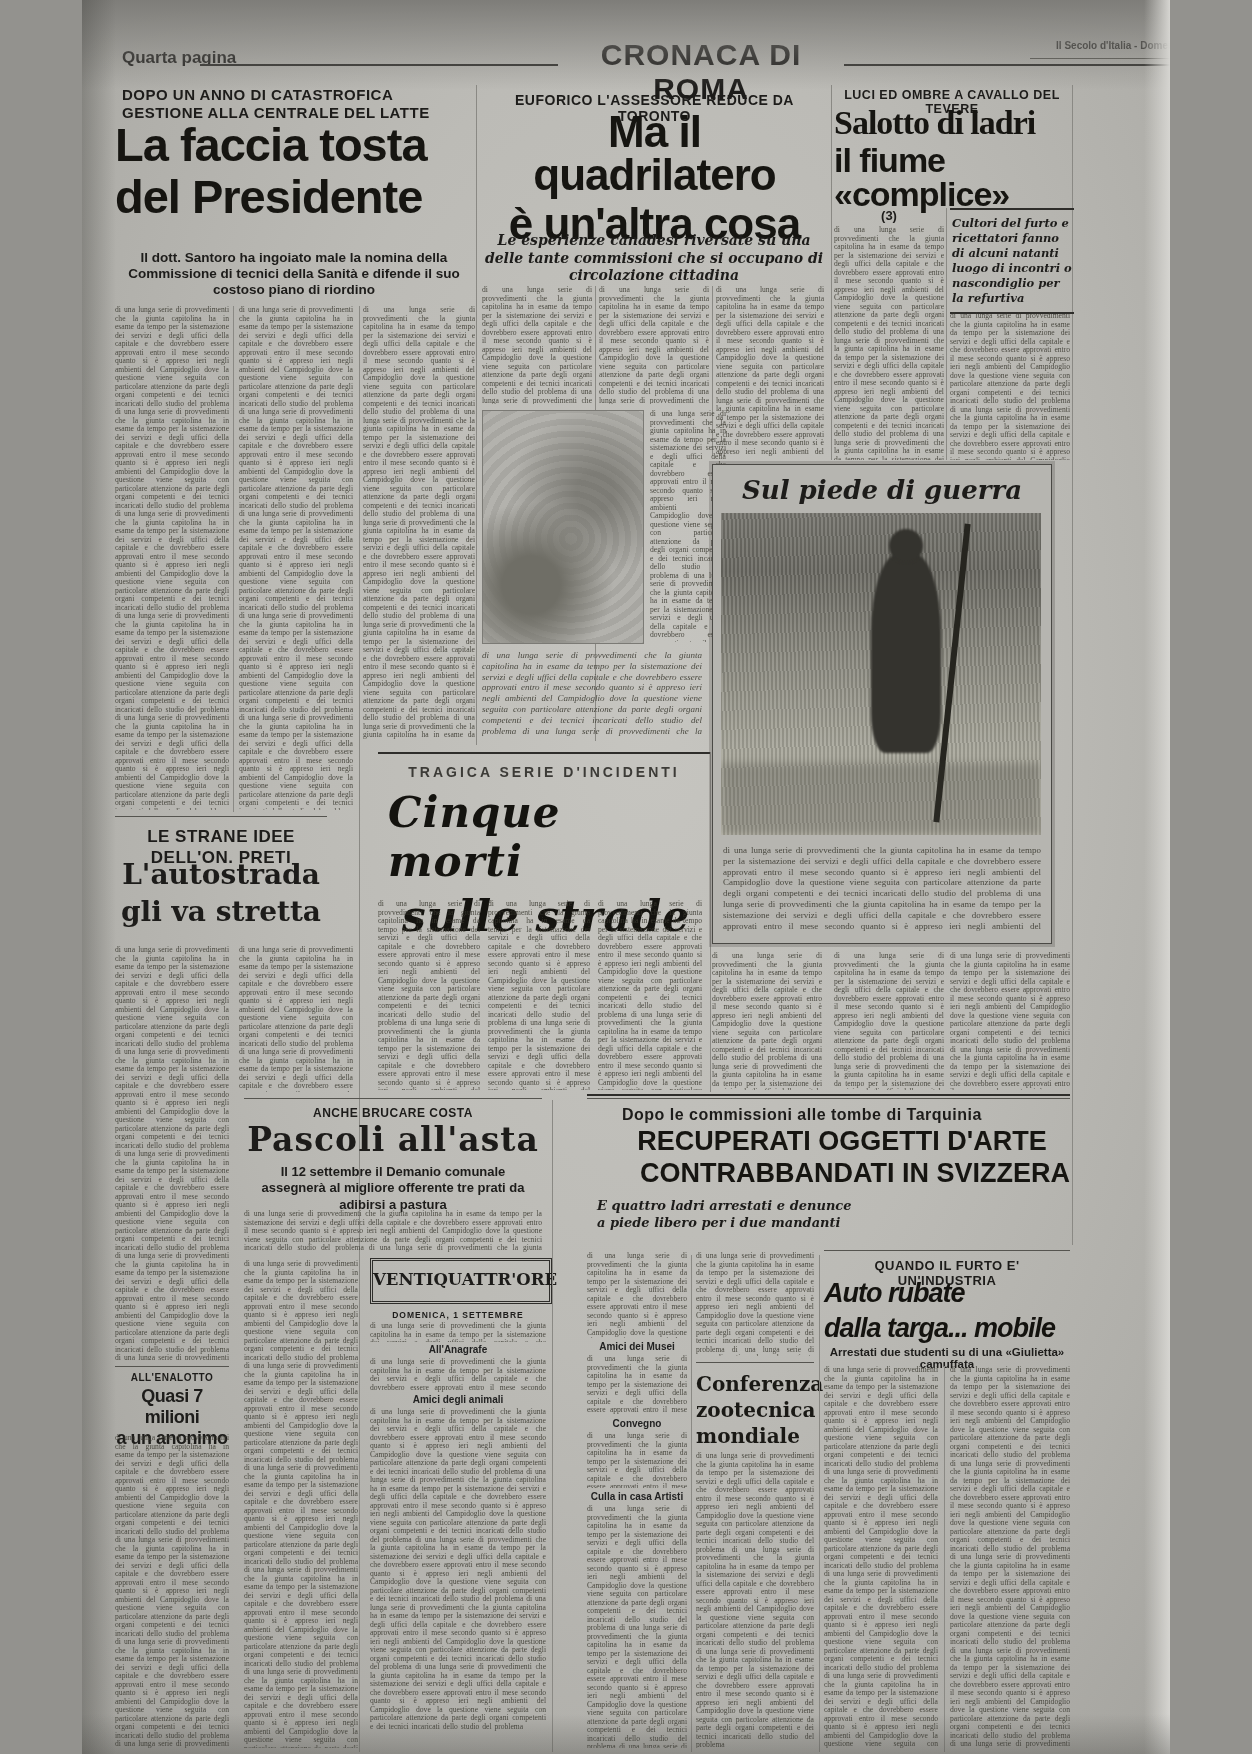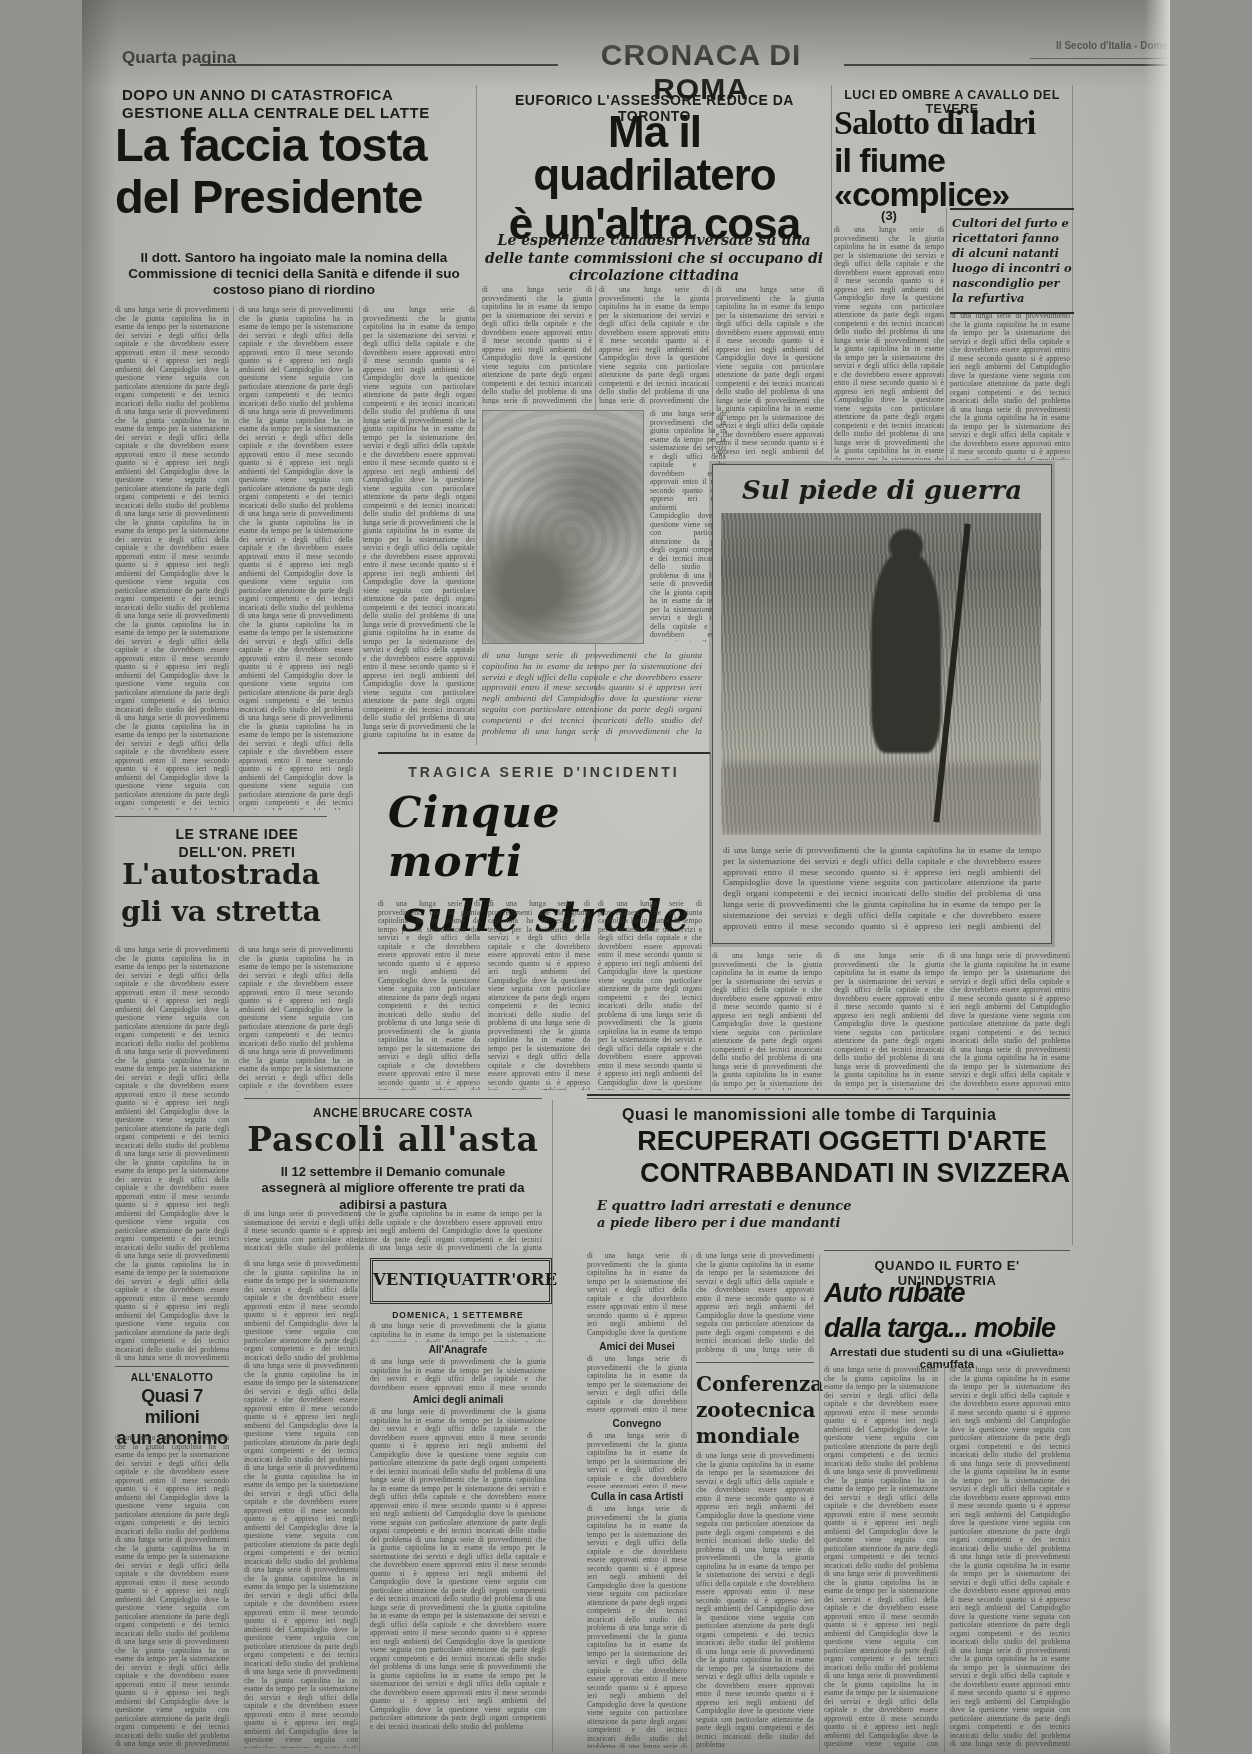--- a/index.html
+++ b/index.html
@@ -94,21 +94,21 @@
   </div>
   <div class="abs center" style="left:36px;top:250px;width:352px;font-size:13.5px;font-weight:bold;line-height:1.2;">Il dott. Santoro ha ingoiato male la nomina della Commissione di tecnici della Sanità e difende il suo costoso piano di riordino</div>
 
   <div class="abs greek" style="left:33px;top:306px;width:114px;height:504px;">di una lunga serie di provvedimenti che la giunta capitolina ha in esame da tempo per la sistemazione dei servizi e degli uffici della capitale e che dovrebbero essere approvati entro il mese secondo quanto si è appreso ieri negli ambienti del Campidoglio dove la questione viene seguita con particolare attenzione da parte degli organi competenti e dei tecnici incaricati dello studio del problema di una lunga serie di provvedimenti che la giunta capitolina ha in esame da tempo per la sistemazione dei servizi e degli uffici della capitale e che dovrebbero essere approvati entro il mese secondo quanto si è appreso ieri negli ambienti del Campidoglio dove la questione viene seguita con particolare attenzione da parte degli organi competenti e dei tecnici incaricati dello studio del problema di una lunga serie di provvedimenti che la giunta capitolina ha in esame da tempo per la sistemazione dei servizi e degli uffici della capitale e che dovrebbero essere approvati entro il mese secondo quanto si è appreso ieri negli ambienti del Campidoglio dove la questione viene seguita con particolare attenzione da parte degli organi competenti e dei tecnici incaricati dello studio del problema di una lunga serie di provvedimenti che la giunta capitolina ha in esame da tempo per la sistemazione dei servizi e degli uffici della capitale e che dovrebbero essere approvati entro il mese secondo quanto si è appreso ieri negli ambienti del Campidoglio dove la questione viene seguita con particolare attenzione da parte degli organi competenti e dei tecnici incaricati dello studio del problema di una lunga serie di provvedimenti che la giunta capitolina ha in esame da tempo per la sistemazione dei servizi e degli uffici della capitale e che dovrebbero essere approvati entro il mese secondo quanto si è appreso ieri negli ambienti del Campidoglio dove la questione viene seguita con particolare attenzione da parte degli organi competenti e dei tecnici incaricati dello studio del problema di una lunga serie di provvedimenti che la giunta capitolina ha in esame da tempo per la sistemazione dei servizi e degli uffici della capitale e che dovrebbero essere approvati entro il mese secondo quanto si è appreso ieri negli ambienti del Campidoglio dove la questione viene seguita con particolare attenzione da parte degli organi competenti e dei tecnici incaricati dello studio del problema</div>
   <div class="abs greek" style="left:157px;top:306px;width:114px;height:504px;">di una lunga serie di provvedimenti che la giunta capitolina ha in esame da tempo per la sistemazione dei servizi e degli uffici della capitale e che dovrebbero essere approvati entro il mese secondo quanto si è appreso ieri negli ambienti del Campidoglio dove la questione viene seguita con particolare attenzione da parte degli organi competenti e dei tecnici incaricati dello studio del problema di una lunga serie di provvedimenti che la giunta capitolina ha in esame da tempo per la sistemazione dei servizi e degli uffici della capitale e che dovrebbero essere approvati entro il mese secondo quanto si è appreso ieri negli ambienti del Campidoglio dove la questione viene seguita con particolare attenzione da parte degli organi competenti e dei tecnici incaricati dello studio del problema di una lunga serie di provvedimenti che la giunta capitolina ha in esame da tempo per la sistemazione dei servizi e degli uffici della capitale e che dovrebbero essere approvati entro il mese secondo quanto si è appreso ieri negli ambienti del Campidoglio dove la questione viene seguita con particolare attenzione da parte degli organi competenti e dei tecnici incaricati dello studio del problema di una lunga serie di provvedimenti che la giunta capitolina ha in esame da tempo per la sistemazione dei servizi e degli uffici della capitale e che dovrebbero essere approvati entro il mese secondo quanto si è appreso ieri negli ambienti del Campidoglio dove la questione viene seguita con particolare attenzione da parte degli organi competenti e dei tecnici incaricati dello studio del problema di una lunga serie di provvedimenti che la giunta capitolina ha in esame da tempo per la sistemazione dei servizi e degli uffici della capitale e che dovrebbero essere approvati entro il mese secondo quanto si è appreso ieri negli ambienti del Campidoglio dove la questione viene seguita con particolare attenzione da parte degli organi competenti e dei tecnici incaricati dello studio del problema di una lunga serie di provvedimenti che la giunta capitolina ha in esame da tempo per la sistemazione dei servizi e degli uffici della capitale e che dovrebbero essere approvati entro il mese secondo quanto si è appreso ieri negli ambienti del Campidoglio dove la questione viene seguita con particolare attenzione da parte degli organi competenti e dei tecnici incaricati dello studio del problema</div>
   <div class="abs greek" style="left:281px;top:306px;width:112px;height:434px;">di una lunga serie di provvedimenti che la giunta capitolina ha in esame da tempo per la sistemazione dei servizi e degli uffici della capitale e che dovrebbero essere approvati entro il mese secondo quanto si è appreso ieri negli ambienti del Campidoglio dove la questione viene seguita con particolare attenzione da parte degli organi competenti e dei tecnici incaricati dello studio del problema di una lunga serie di provvedimenti che la giunta capitolina ha in esame da tempo per la sistemazione dei servizi e degli uffici della capitale e che dovrebbero essere approvati entro il mese secondo quanto si è appreso ieri negli ambienti del Campidoglio dove la questione viene seguita con particolare attenzione da parte degli organi competenti e dei tecnici incaricati dello studio del problema di una lunga serie di provvedimenti che la giunta capitolina ha in esame da tempo per la sistemazione dei servizi e degli uffici della capitale e che dovrebbero essere approvati entro il mese secondo quanto si è appreso ieri negli ambienti del Campidoglio dove la questione viene seguita con particolare attenzione da parte degli organi competenti e dei tecnici incaricati dello studio del problema di una lunga serie di provvedimenti che la giunta capitolina ha in esame da tempo per la sistemazione dei servizi e degli uffici della capitale e che dovrebbero essere approvati entro il mese secondo quanto si è appreso ieri negli ambienti del Campidoglio dove la questione viene seguita con particolare attenzione da parte degli organi competenti e dei tecnici incaricati dello studio del problema di una lunga serie di provvedimenti che la giunta capitolina ha in esame da tempo per la sistemazione dei servizi e degli uffici della capitale e che dovrebbero essere approvati entro il mese secondo quanto si è appreso ieri negli ambienti del Campidoglio dove la questione viene seguita con particolare attenzione da parte degli organi competenti e dei tecnici incaricati dello studio del problema</div>
   <div class="vrule" style="left:151px;top:306px;height:506px;"></div>
   <div class="vrule" style="left:277px;top:306px;height:1446px;"></div>
 
   <div class="hrule thin" style="left:33px;top:816px;width:212px;"></div>
-  <div class="abs center kicker" style="left:49px;top:826px;width:212px;font-size:14px;line-height:1.25;">
+  <div class="abs center kicker" style="left:33px;top:826px;width:212px;font-size:17px;line-height:1.25;">
     <span>LE STRANE IDEE</span><br>
     <span>DELL'ON. PRETI</span>
   </div>
   <div class="abs center serif" style="left:33px;top:858px;width:212px;font-weight:bold;">
     <div style="font-size:28px;">L'autostrada</div>
     <div style="font-size:28px;margin-top:4px;">gli va stretta</div>
   </div>
   <div class="abs greek" style="left:33px;top:946px;width:114px;height:414px;">di una lunga serie di provvedimenti che la giunta capitolina ha in esame da tempo per la sistemazione dei servizi e degli uffici della capitale e che dovrebbero essere approvati entro il mese secondo quanto si è appreso ieri negli ambienti del Campidoglio dove la questione viene seguita con particolare attenzione da parte degli organi competenti e dei tecnici incaricati dello studio del problema di una lunga serie di provvedimenti che la giunta capitolina ha in esame da tempo per la sistemazione dei servizi e degli uffici della capitale e che dovrebbero essere approvati entro il mese secondo quanto si è appreso ieri negli ambienti del Campidoglio dove la questione viene seguita con particolare attenzione da parte degli organi competenti e dei tecnici incaricati dello studio del problema di una lunga serie di provvedimenti che la giunta capitolina ha in esame da tempo per la sistemazione dei servizi e degli uffici della capitale e che dovrebbero essere approvati entro il mese secondo quanto si è appreso ieri negli ambienti del Campidoglio dove la questione viene seguita con particolare attenzione da parte degli organi competenti e dei tecnici incaricati dello studio del problema di una lunga serie di provvedimenti che la giunta capitolina ha in esame da tempo per la sistemazione dei servizi e degli uffici della capitale e che dovrebbero essere approvati entro il mese secondo quanto si è appreso ieri negli ambienti del Campidoglio dove la questione viene seguita con particolare attenzione da parte degli organi competenti e dei tecnici incaricati dello studio del problema di una lunga serie di provvedimenti che la giunta capitolina ha in esame da tempo per la sistemazione dei servizi e degli uffici della capitale e che dovrebbero essere approvati entro il mese secondo quanto si è appreso ieri negli ambienti del Campidoglio dove la questione viene seguita con particolare attenzione da parte degli organi competenti e dei tecnici incaricati dello studio del problema</div>
   <div class="abs greek" style="left:157px;top:946px;width:114px;height:146px;">di una lunga serie di provvedimenti che la giunta capitolina ha in esame da tempo per la sistemazione dei servizi e degli uffici della capitale e che dovrebbero essere approvati entro il mese secondo quanto si è appreso ieri negli ambienti del Campidoglio dove la questione viene seguita con particolare attenzione da parte degli organi competenti e dei tecnici incaricati dello studio del problema di una lunga serie di provvedimenti che la giunta capitolina ha in esame da tempo per la sistemazione dei servizi e degli uffici della capitale e che dovrebbero essere approvati entro il mese secondo quanto si è appreso ieri negli ambienti del Campidoglio dove la questione viene seguita con particolare attenzione da parte degli organi competenti e dei tecnici incaricati dello studio del problema</div>
 
@@ -188,21 +188,21 @@
   <div class="abs center" style="left:288px;top:1310px;width:176px;font-size:8.5px;font-weight:bold;letter-spacing:1px;">DOMENICA, 1 SETTEMBRE</div>
   <div class="abs greek" style="left:288px;top:1322px;width:176px;height:20px;">di una lunga serie di provvedimenti che la giunta capitolina ha in esame da tempo per la sistemazione dei servizi e degli uffici della capitale e che dovrebbero essere approvati entro il mese secondo quanto si è appreso ieri negli ambienti del Campidoglio dove la questione viene seguita con particolare attenzione da parte degli organi competenti e dei tecnici incaricati dello studio del problema</div>
   <div class="abs sublabel" style="left:288px;top:1344px;width:176px;">All'Anagrafe</div>
   <div class="abs greek" style="left:288px;top:1358px;width:176px;height:34px;">di una lunga serie di provvedimenti che la giunta capitolina ha in esame da tempo per la sistemazione dei servizi e degli uffici della capitale e che dovrebbero essere approvati entro il mese secondo quanto si è appreso ieri negli ambienti del Campidoglio dove la questione viene seguita con particolare attenzione da parte degli organi competenti e dei tecnici incaricati dello studio del problema</div>
   <div class="abs sublabel" style="left:288px;top:1394px;width:176px;">Amici degli animali</div>
   <div class="abs greek" style="left:288px;top:1408px;width:176px;height:340px;">di una lunga serie di provvedimenti che la giunta capitolina ha in esame da tempo per la sistemazione dei servizi e degli uffici della capitale e che dovrebbero essere approvati entro il mese secondo quanto si è appreso ieri negli ambienti del Campidoglio dove la questione viene seguita con particolare attenzione da parte degli organi competenti e dei tecnici incaricati dello studio del problema di una lunga serie di provvedimenti che la giunta capitolina ha in esame da tempo per la sistemazione dei servizi e degli uffici della capitale e che dovrebbero essere approvati entro il mese secondo quanto si è appreso ieri negli ambienti del Campidoglio dove la questione viene seguita con particolare attenzione da parte degli organi competenti e dei tecnici incaricati dello studio del problema di una lunga serie di provvedimenti che la giunta capitolina ha in esame da tempo per la sistemazione dei servizi e degli uffici della capitale e che dovrebbero essere approvati entro il mese secondo quanto si è appreso ieri negli ambienti del Campidoglio dove la questione viene seguita con particolare attenzione da parte degli organi competenti e dei tecnici incaricati dello studio del problema di una lunga serie di provvedimenti che la giunta capitolina ha in esame da tempo per la sistemazione dei servizi e degli uffici della capitale e che dovrebbero essere approvati entro il mese secondo quanto si è appreso ieri negli ambienti del Campidoglio dove la questione viene seguita con particolare attenzione da parte degli organi competenti e dei tecnici incaricati dello studio del problema di una lunga serie di provvedimenti che la giunta capitolina ha in esame da tempo per la sistemazione dei servizi e degli uffici della capitale e che dovrebbero essere approvati entro il mese secondo quanto si è appreso ieri negli ambienti del Campidoglio dove la questione viene seguita con particolare attenzione da parte degli organi competenti e dei tecnici incaricati dello studio del problema</div>
   <div class="vrule" style="left:470px;top:1100px;height:652px;"></div>
 
   <div class="hrule" style="left:505px;top:1094px;width:483px;"></div>
   <div class="hrule thin" style="left:505px;top:1098px;width:483px;"></div>
-  <div class="abs kicker" style="left:540px;top:1106px;font-size:16px;letter-spacing:.5px;">Quasi le manomissioni alle tombe di Tarquinia</div>
+  <div class="abs kicker" style="left:540px;top:1106px;font-size:16px;letter-spacing:.5px;">Dopo le commissioni alle tombe di Tarquinia</div>
   <div class="abs center" style="left:532px;top:1128px;width:456px;">
     <div class="hl" style="font-size:27px;letter-spacing:0;">RECUPERATI OGGETTI D'ARTE</div>
     <div class="hl" style="font-size:27px;letter-spacing:0;margin-top:6px;text-align:right;">CONTRABBANDATI IN SVIZZERA</div>
   </div>
   <div class="abs serif ital" style="left:515px;top:1198px;width:268px;font-size:13px;font-weight:bold;line-height:1.3;">
     <div>E quattro ladri arrestati e denunce</div>
     <div>a piede libero per i due mandanti</div>
   </div>
 
   <div class="abs greek" style="left:505px;top:1252px;width:100px;height:86px;">di una lunga serie di provvedimenti che la giunta capitolina ha in esame da tempo per la sistemazione dei servizi e degli uffici della capitale e che dovrebbero essere approvati entro il mese secondo quanto si è appreso ieri negli ambienti del Campidoglio dove la questione viene seguita con particolare attenzione da parte degli organi competenti e dei tecnici incaricati dello studio del problema</div>

